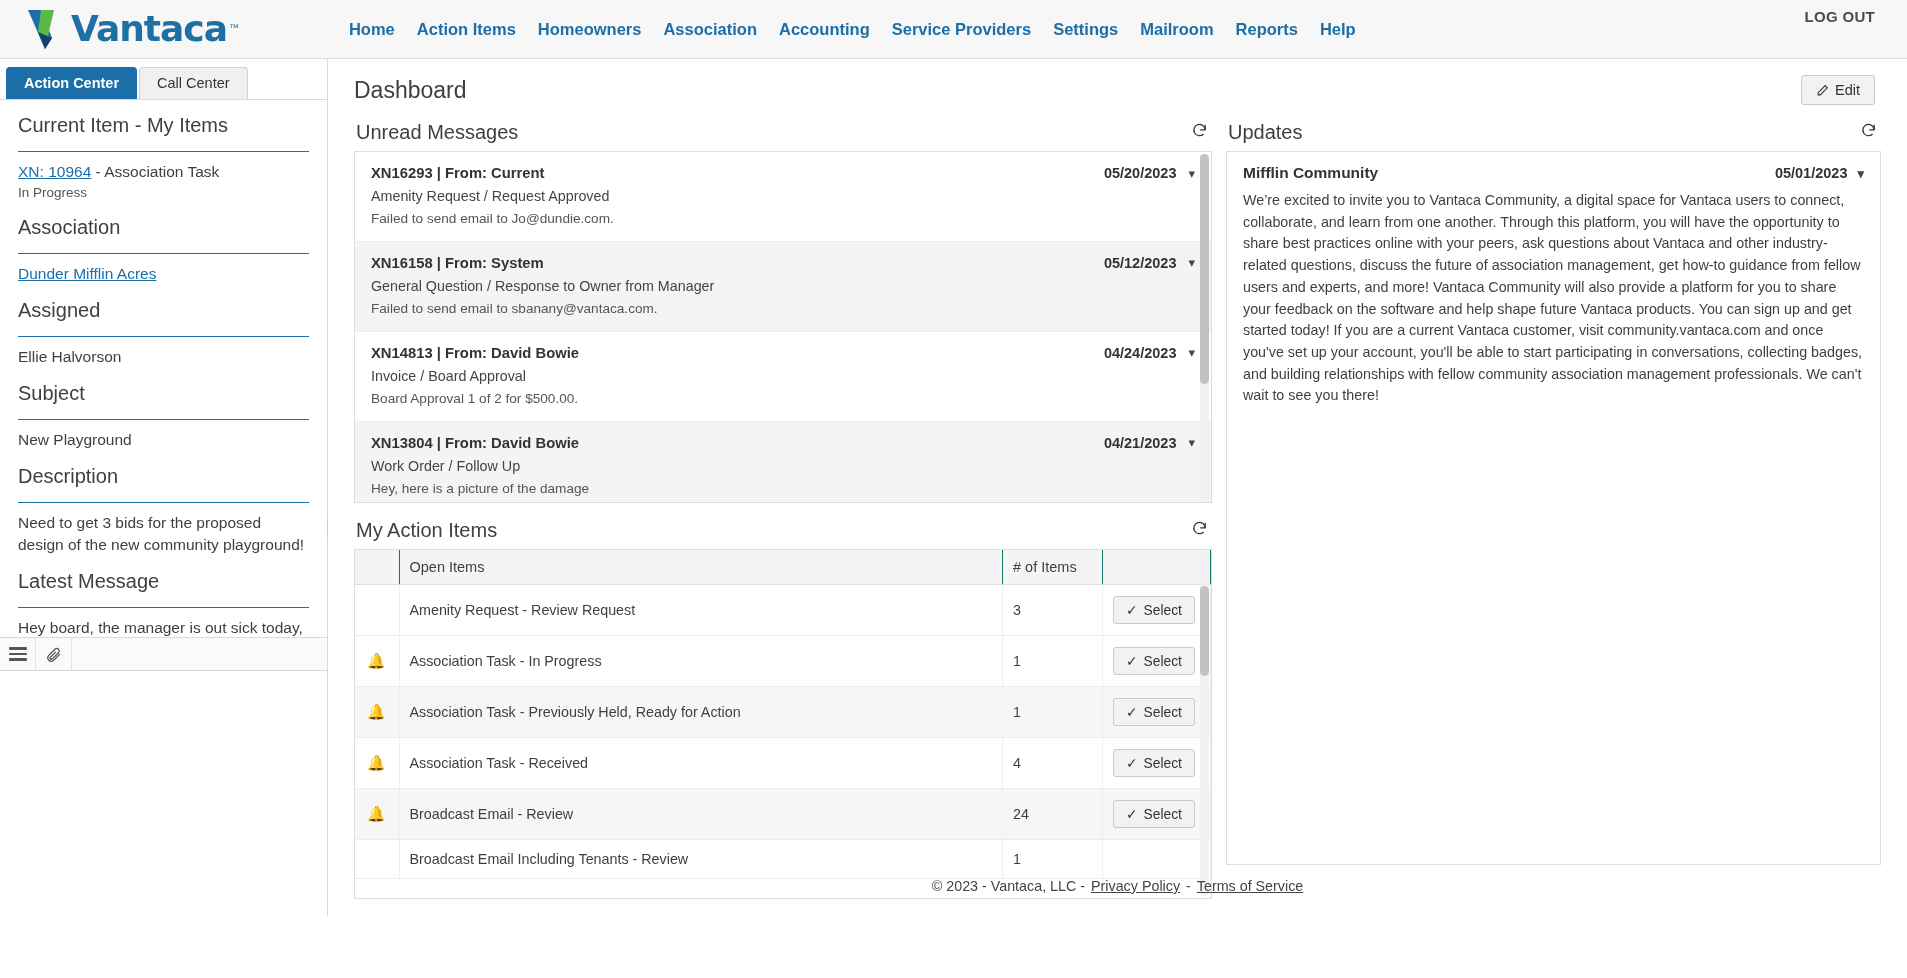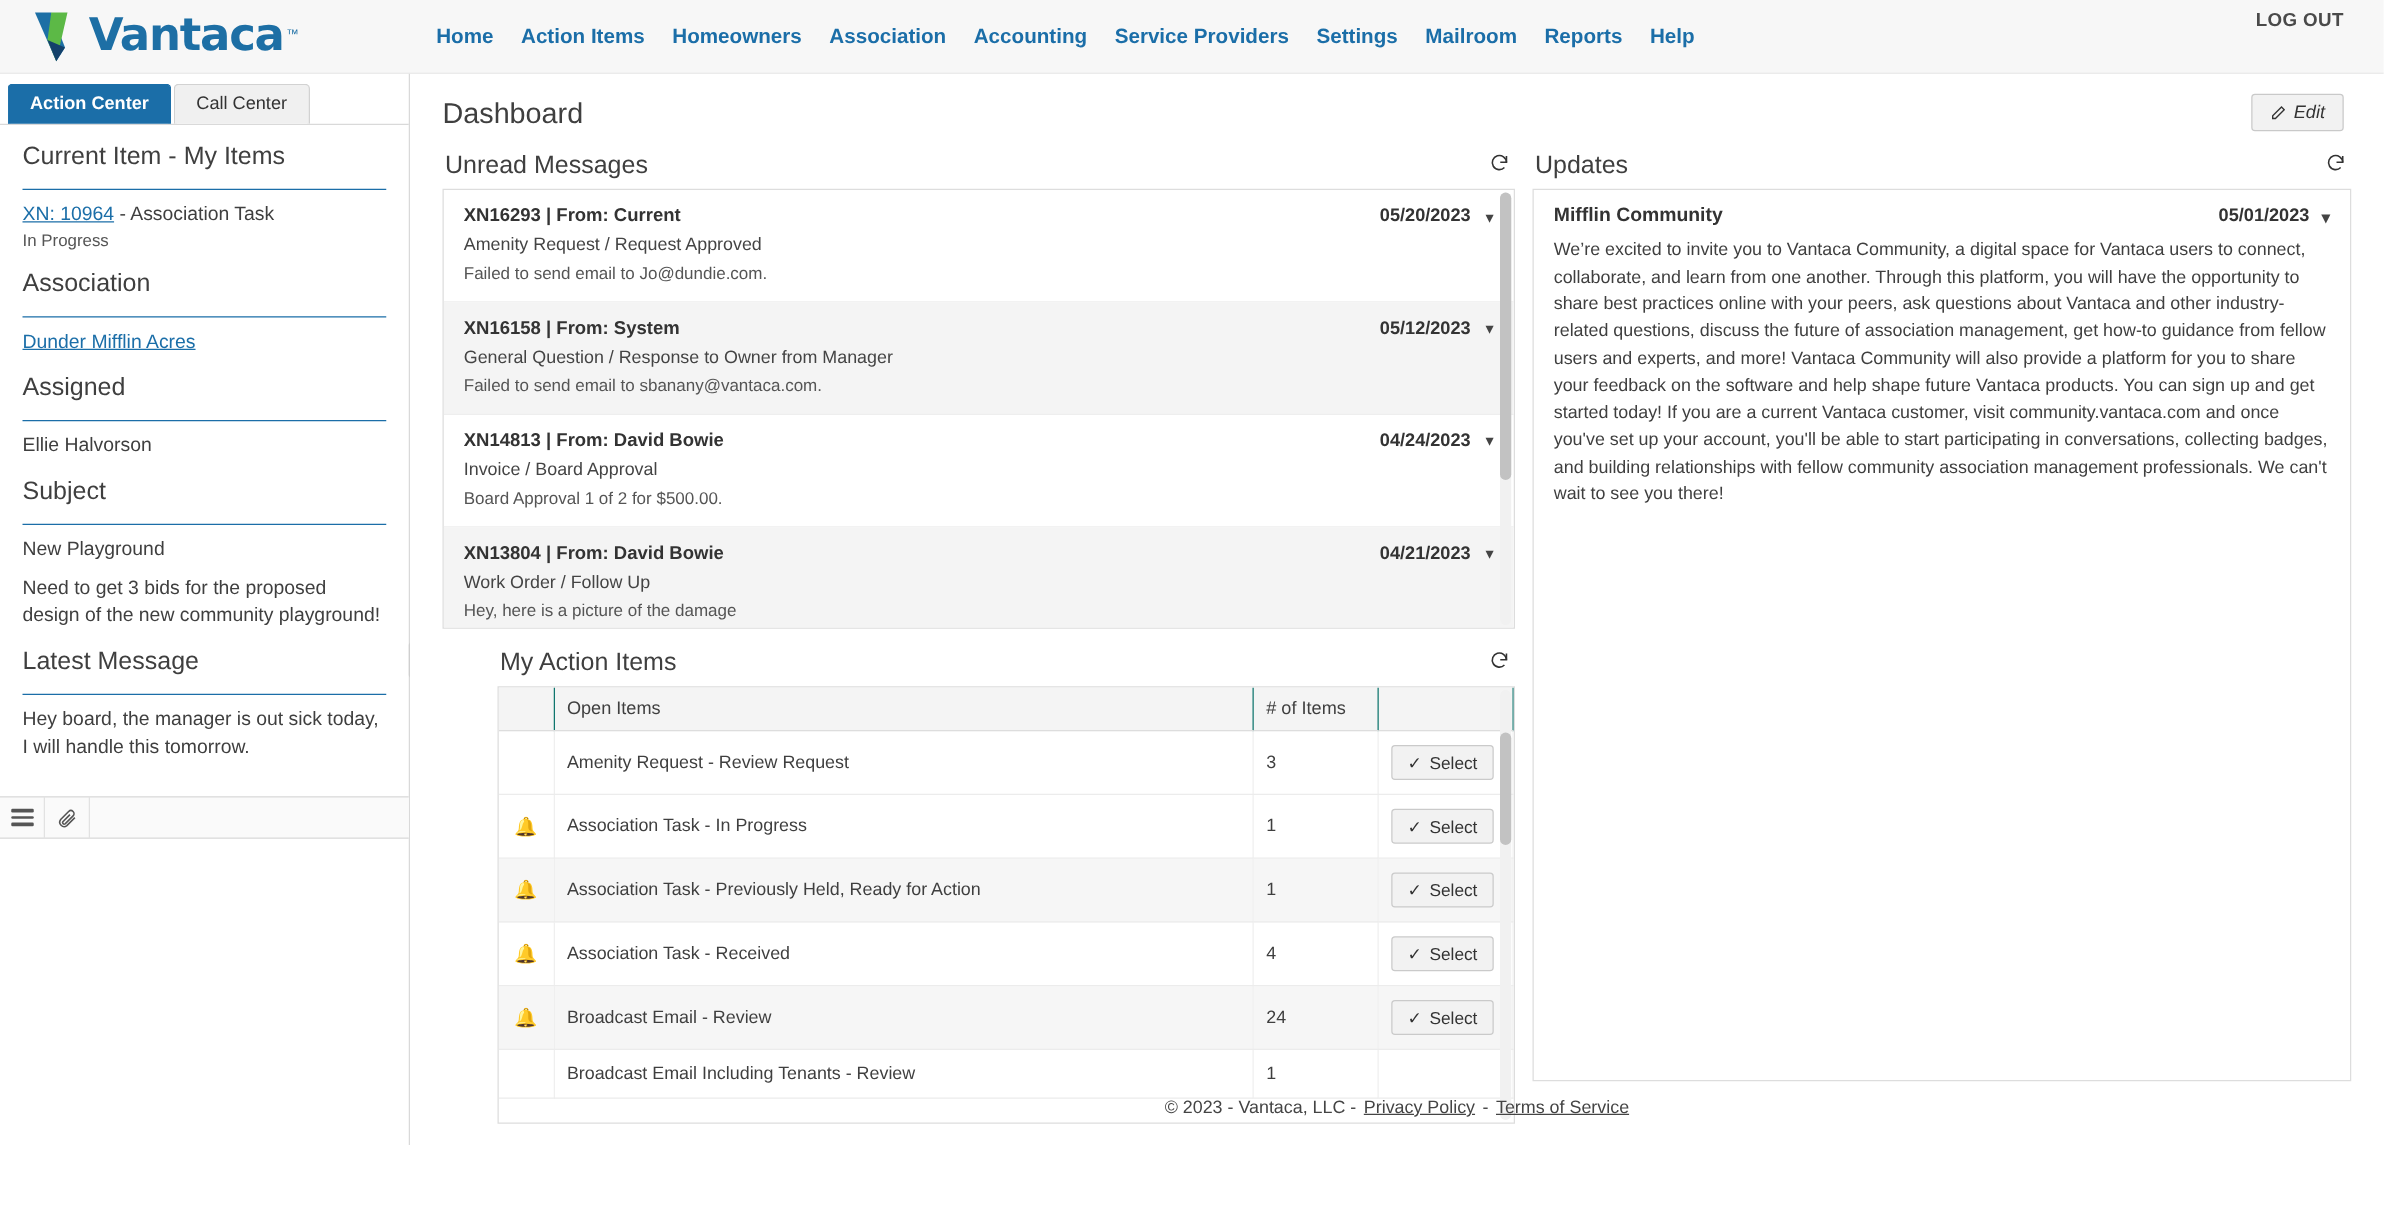--- a/index.html
+++ b/index.html
@@ -80,21 +80,21 @@
   
   .main { flex: 1; background: #fff; position: relative; padding: 0 26px; }
   .page-head {
     display: flex; align-items: center; justify-content: space-between;
     padding: 16px 6px 12px 0;
   }
   .page-title { font-size: 23px; color: #3f3f3f; font-weight: 400; }
   .edit-btn {
     display: flex; align-items: center; gap: 6px;
     border: 1px solid #c9c9c9; background: #f2f2f2; border-radius: 3px;
-    padding: 6px 14px; font-size: 14.5px; color: #333; cursor: pointer; font-style: italic;
+    padding: 6px 14px; font-size: 14.5px; color: #333; cursor: pointer;
   }
   .cols { display: flex; gap: 14px; }
   .col-left { width: 858px; }
   .col-right { flex: 1; }
   .panel-head {
     display: flex; align-items: center; justify-content: space-between;
     padding: 4px 4px 7px 2px;
   }
   .panel-title { font-size: 20px; color: #3f3f3f; font-weight: 400; }
   .refresh { cursor: pointer; color: #333; }
@@ -114,21 +114,21 @@
   .msg-date { font-size: 14.5px; font-weight: 700; color: #333; white-space: nowrap; }
   .chev { color: #444; font-size: 13px; }
   .scrollbar {
     position: absolute; top: 2px; right: 2px; width: 9px; bottom: 2px;
     background: #f1f1f1; border-radius: 5px;
   }
   .scroll-thumb {
     position: absolute; left: 0; width: 9px; background: #c2c2c2; border-radius: 5px;
   }
   
-  .ai-wrap { margin-top: 12px; margin-left: 44px; }
+  .ai-wrap { margin-top: 12px; }
   .ai-box { border: 1px solid #ddd; height: 350px; overflow: hidden; position: relative; }
   table.ai { width: 100%; border-collapse: collapse; }
   table.ai th {
     background: #f4f4f4; text-align: left; font-size: 14.5px; font-weight: 400; color: #3f3f3f;
     padding: 9px 10px; border-bottom: 1px solid #ddd; border-right: 1px solid #0f766e;
   }
   table.ai td {
     font-size: 14.3px; color: #3f3f3f; padding: 11px 10px;
     border-bottom: 1px solid #ececec; border-right: 1px solid #efefef;
   }
@@ -206,20 +206,21 @@
       <div class="sec-body">
         <a class="link" href="#">Dunder Mifflin Acres</a>
       </div>
 
       <div class="sec-title">Assigned</div>
       <div class="sec-body">Ellie Halvorson</div>
 
       <div class="sec-title">Subject</div>
       <div class="sec-body">New Playground</div>
 
+      <div class="sec-title">Description</div>
       <div class="sec-body">Need to get 3 bids for the proposed design of the new community playground!</div>
 
       <div class="sec-title">Latest Message</div>
       <div class="sec-body">Hey board, the manager is out sick today, I will handle this tomorrow.</div>
     </div>
 
     <div class="sidebar-foot">
       <div class="foot-btn">
         <div class="grip">
             <span></span>

